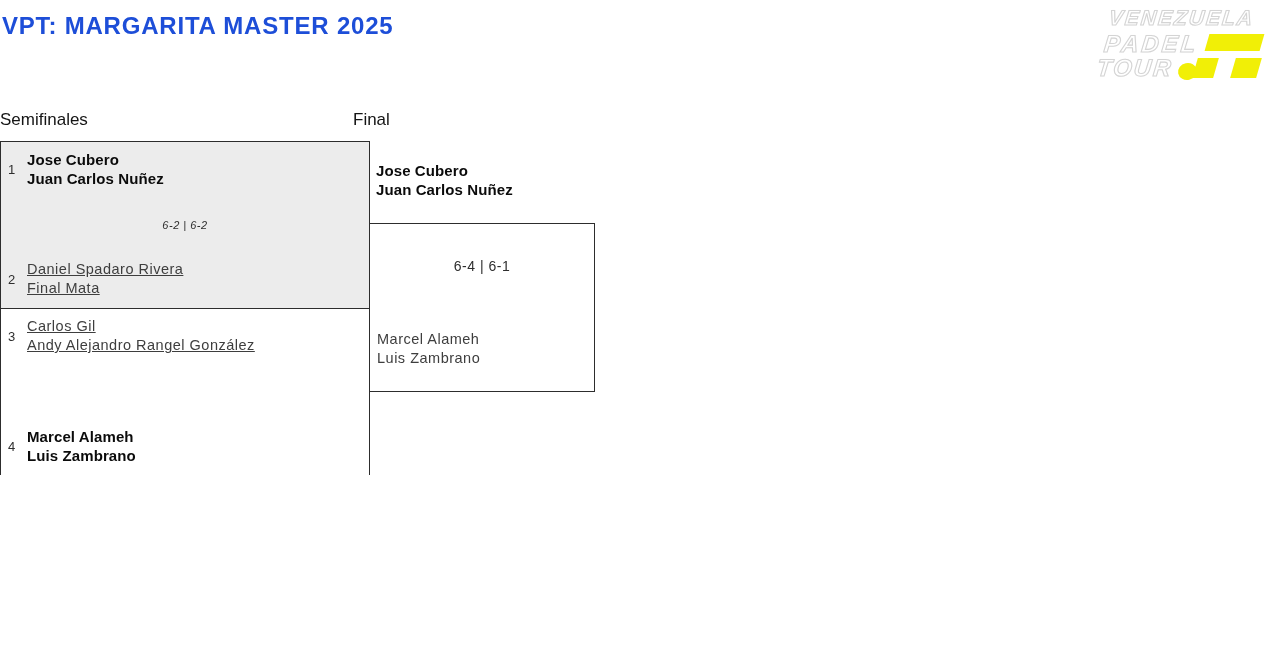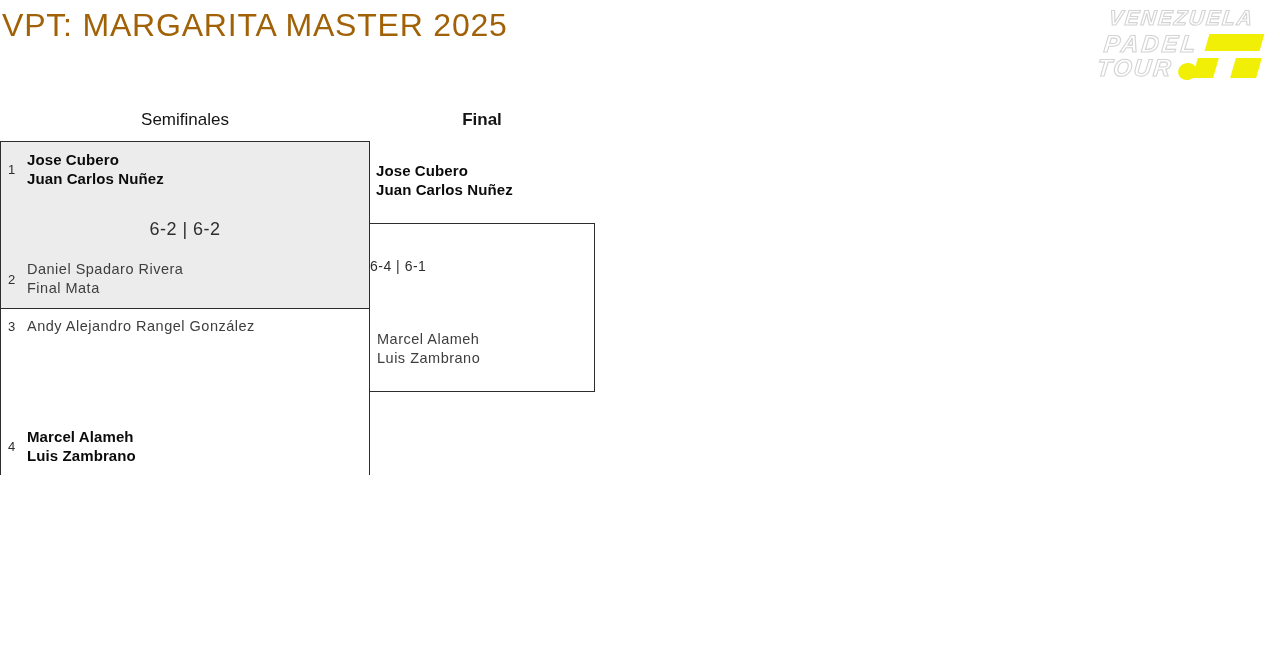--- a/index.html
+++ b/index.html
@@ -7,22 +7,22 @@
     width:1280px; height:661px;
     background:#ffffff;
     font-family:"Liberation Sans", sans-serif;
     position:relative;
     overflow:hidden;
   }
 
   
   .title {
     position:absolute; left:2px; top:9px;
-    font-weight:400; font-size:32px; line-height:33px;
-    color:#a16207; letter-spacing:0.8px; white-space:nowrap;
+    font-weight:700; font-size:24px; line-height:33px;
+    color:#1d4ed8; letter-spacing:0.8px; white-space:nowrap;
   }
 
   
   .logo { position:absolute; left:1095px; top:3px; width:182px; height:84px; }
   .logo-line {
     position:absolute; font-weight:700; font-style:italic;
     color:#ffffff; -webkit-text-stroke:1.1px #d4d4d4;
     text-shadow:0 0 1px #e3e3e3;
     white-space:nowrap; transform:skewX(-6deg);
   }
@@ -31,57 +31,57 @@
   .logo-l3 { left:2px;  top:51px; font-size:24px; letter-spacing:2px; }
   .logo-shape { position:absolute; background:#F1EF06; }
   .logo-bar-top { left:112px; top:31px; width:55px; height:17px; transform:skewX(-16deg); }
   .logo-dot    { left:83px;  top:60px; width:19px; height:17px; border-radius:50%; transform:rotate(-12deg); }
   .logo-bar-bl { left:100px; top:55px; width:21px; height:20px; transform:skewX(-16deg); }
   .logo-bar-br { left:138px; top:55px; width:26px; height:20px; transform:skewX(-16deg); }
 
   
   .round-header {
     position:absolute; top:110px;
-    font-size:17px; line-height:20px; color:#141414; text-align:center;
+    font-size:17px; line-height:20px; color:#141414; text-align:left;
   }
   .rh-semis { left:0; width:370px; }
-  .rh-final { left:369px; width:226px;font-weight:bold; }
+  .rh-final { left:353px; width:226px; }
 
   
   .sf-container {
     position:absolute; left:0; top:141px; width:370px; height:334px;
     border:1px solid #2d2d2d; box-sizing:border-box;
   }
   .match { position:relative; height:166px; }
   .match.sf1 { background:#ececec; border-bottom:1px solid #2d2d2d; }
   .match.sf2 { background:#ffffff; }
 
   .team-row { position:absolute; left:0; right:0; display:flex; align-items:center; }
   .pos-top { top:8px; }
   .pos-bottom { top:118px; }
   .seed { flex:0 0 19px; padding-left:7px; font-size:13px; color:#2e2e2e; }
   .players { display:block; min-width:0; }
   .player { display:block; line-height:19px; white-space:nowrap; }
   .winner .player { font-size:15px; font-weight:700; color:#0b0b0b; letter-spacing:0.1px; }
-  .loser  .player { font-size:14.5px; font-weight:400; color:#3e3e3e; letter-spacing:0.5px; }
+  .loser  .player { font-size:14.5px; font-weight:400; color:#3e3e3e; letter-spacing:0.5px;text-decoration:underline; }
   .score-row {
     position:absolute; top:77px; left:0; right:0;
-    text-align:center; font-size:18px; color:#2e2e2e; letter-spacing:0.5px;
+    text-align:center; font-size:11px; color:#2e2e2e; letter-spacing:0.5px;font-style:italic;
   }
 
   
   .final-team1 { position:absolute; left:376px; top:161px; }
   .final-team1 .player { line-height:19px; font-size:15px; font-weight:700; color:#0b0b0b; letter-spacing:0.1px; }
   .final-box {
     position:absolute; left:369px; top:223px; width:226px; height:169px;
     border:1px solid #2d2d2d; box-sizing:border-box; background:#ffffff;
   }
   .final-score {
     position:absolute; top:34px; left:0; right:0;
-    font-size:14px; color:#2e2e2e; letter-spacing:0.5px;
+    text-align:center; font-size:14px; color:#2e2e2e; letter-spacing:0.5px;
   }
   .final-team2 { position:absolute; left:7px; top:106px; }
   .final-team2 .player { line-height:19px; font-size:14.5px; color:#3e3e3e; letter-spacing:0.5px; }
 </style>
 </head>
 <body>
 
 <div class="title">
   <div>VPT: MARGARITA MASTER 2025</div>
 </div>
@@ -116,20 +116,21 @@
         <span class="player">Daniel Spadaro Rivera</span>
         <span class="player">Final Mata</span>
       </span>
     </div>
   </div>
 
   <div class="match sf2">
     <div class="team-row pos-top loser">
       <span class="seed">3</span>
       <span class="players">
+        <span class="player">Carlos Gil</span>
         <span class="player">Andy Alejandro Rangel González</span>
       </span>
     </div>
     <div class="team-row pos-bottom winner">
       <span class="seed">4</span>
       <span class="players">
         <span class="player">Marcel Alameh</span>
         <span class="player">Luis Zambrano</span>
       </span>
     </div>

